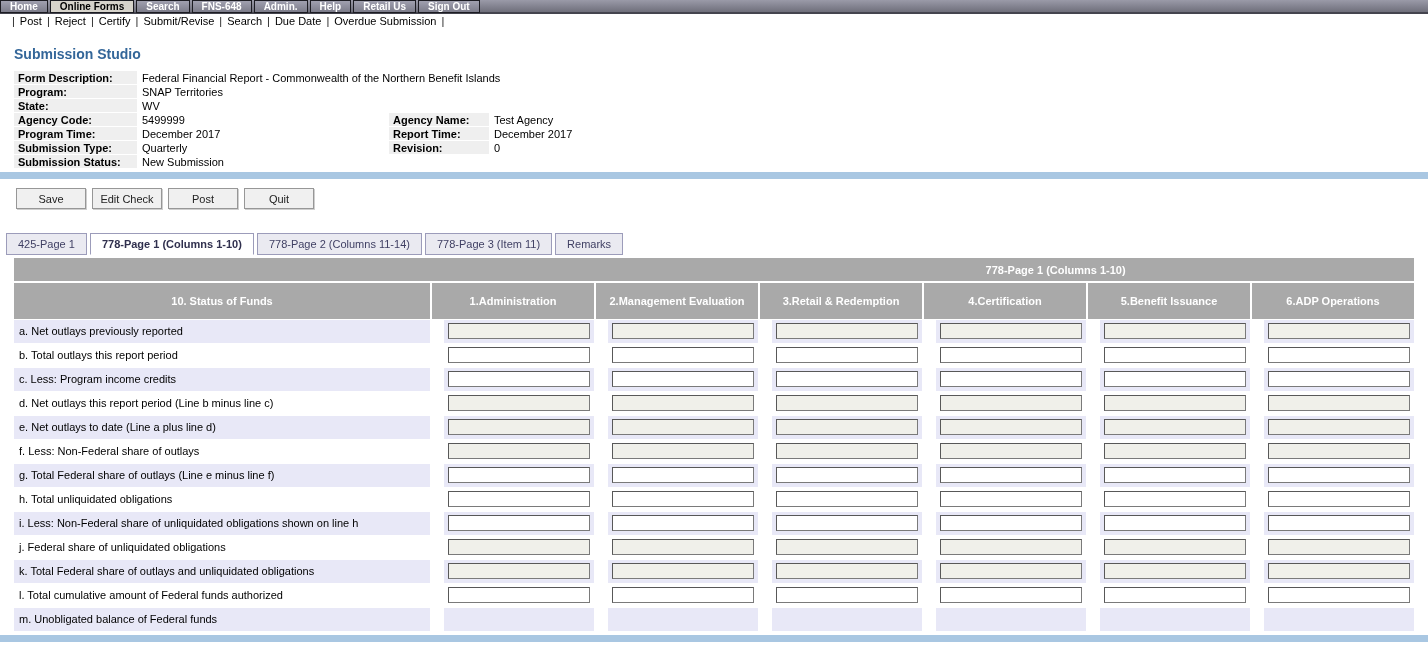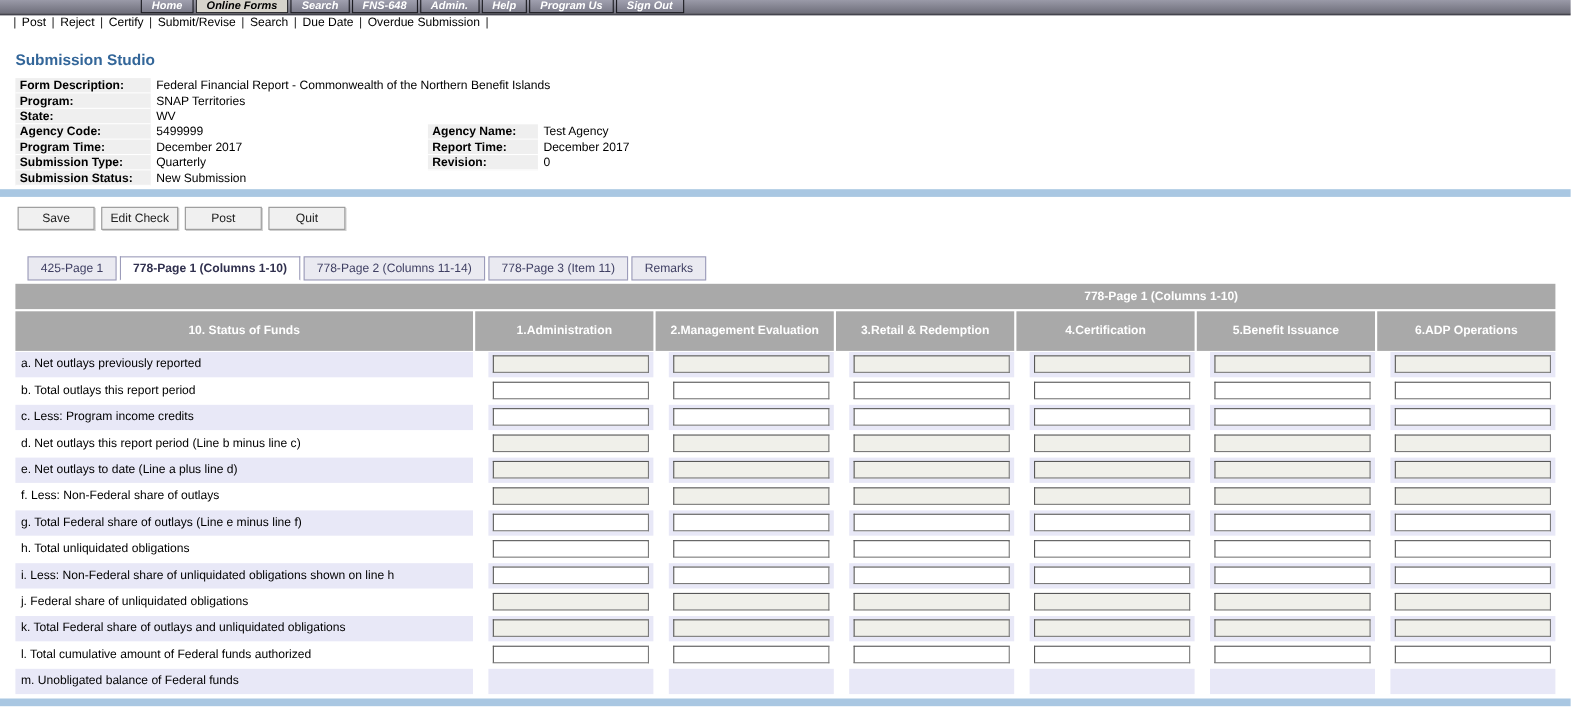--- a/index.html
+++ b/index.html
@@ -3,23 +3,21 @@
 <meta charset="utf-8">
 <style>
   html,body{margin:0;padding:0;}
   body{
     width:1428px;height:655px;overflow:hidden;background:#fff;color:#000;
     font-family:"Liberation Sans",sans-serif;font-size:11px;
   }
   
   .navbar{
     height:12px;background:linear-gradient(#9a9aa8,#6f6f7b);
-    border-bottom:2px solid #44444e;display:flex;align-items:flex-end;
-    padding-left:128px;
-    font-style:italic;
+    border-bottom:2px solid #44444e;display:flex;align-items:center;
   }
   .nav-btn{
     display:flex;align-items:center;padding:0 9px;margin-right:2px;
     background:linear-gradient(#a0a0af,#7c7c8a);border:1px solid #1c1c22;
     color:#fff;font-weight:bold;font-size:10px;white-space:nowrap;cursor:pointer;
   }
   .nav-btn.active{background:#d6d3cb;color:#000;}
   
   .menubar{height:14px;line-height:14px;padding-left:12px;white-space:nowrap;}
   .menu-link{cursor:pointer;margin:0 5px;}
@@ -40,21 +38,21 @@
   .accent-bar{height:7px;background:var(--accent,#a9c7e2);margin-top:3px;}
   .accent-bar.bottom{margin-top:4px;}
   
   .btn-row{margin:9px 0 0 16px;}
   .action-btn{
     width:70px;height:21px;margin-right:6px;background:#f0f0f0;
     border:1px solid #979797;box-shadow:1px 1px 0 #cfcfcf;
     font-family:inherit;font-size:11px;color:#222;cursor:pointer;
   }
   
-  .tabs{display:flex;gap:3px;margin:24px 0 0 25px;align-items:flex-end;}
+  .tabs{display:flex;gap:3px;margin:24px 0 0 6px;align-items:flex-end;}
   .tab{
     padding:4px 11px;background:#eaeaf1;border:1px solid #9c9cba;
     color:#3f3f63;cursor:pointer;white-space:nowrap;
   }
   .tab.active{background:#fff;font-weight:bold;border-bottom-color:#fff;color:#30304e;}
   
   .grid-area{width:1400px;margin:3px 0 0 14px;}
   .grid-banner{height:23px;background:var(--hdr,#a9a9a9);position:relative;margin-bottom:2px;}
   .grid-banner span{
     position:absolute;left:74.4%;top:50%;transform:translate(-50%,-50%);
@@ -81,21 +79,21 @@
 <body>
 
 <div class="navbar">
   <div id="nav-buttons" style="display: flex;">
       <div class="nav-btn">Home</div>
       <div class="nav-btn active">Online Forms</div>
       <div class="nav-btn">Search</div>
       <div class="nav-btn">FNS-648</div>
       <div class="nav-btn">Admin.</div>
       <div class="nav-btn">Help</div>
-      <div class="nav-btn">Program Us</div>
+      <div class="nav-btn">Retail Us</div>
       <div class="nav-btn">Sign Out</div>
     </div>
 </div>
 <div class="menubar" id="menu-bar"><span class="sep">|</span><span class="menu-link">Post</span><span class="sep">|</span><span class="menu-link">Reject</span><span class="sep">|</span><span class="menu-link">Certify</span><span class="sep">|</span><span class="menu-link">Submit/Revise</span><span class="sep">|</span><span class="menu-link">Search</span><span class="sep">|</span><span class="menu-link">Due Date</span><span class="sep">|</span><span class="menu-link">Overdue Submission</span><span class="sep">|</span></div>
 
 <div class="content">
   <div class="page-title">Submission Studio</div>
   <div class="info-table" id="info-table">
       <div class="info-row">
         <div class="info-lbl">Form Description:</div>

